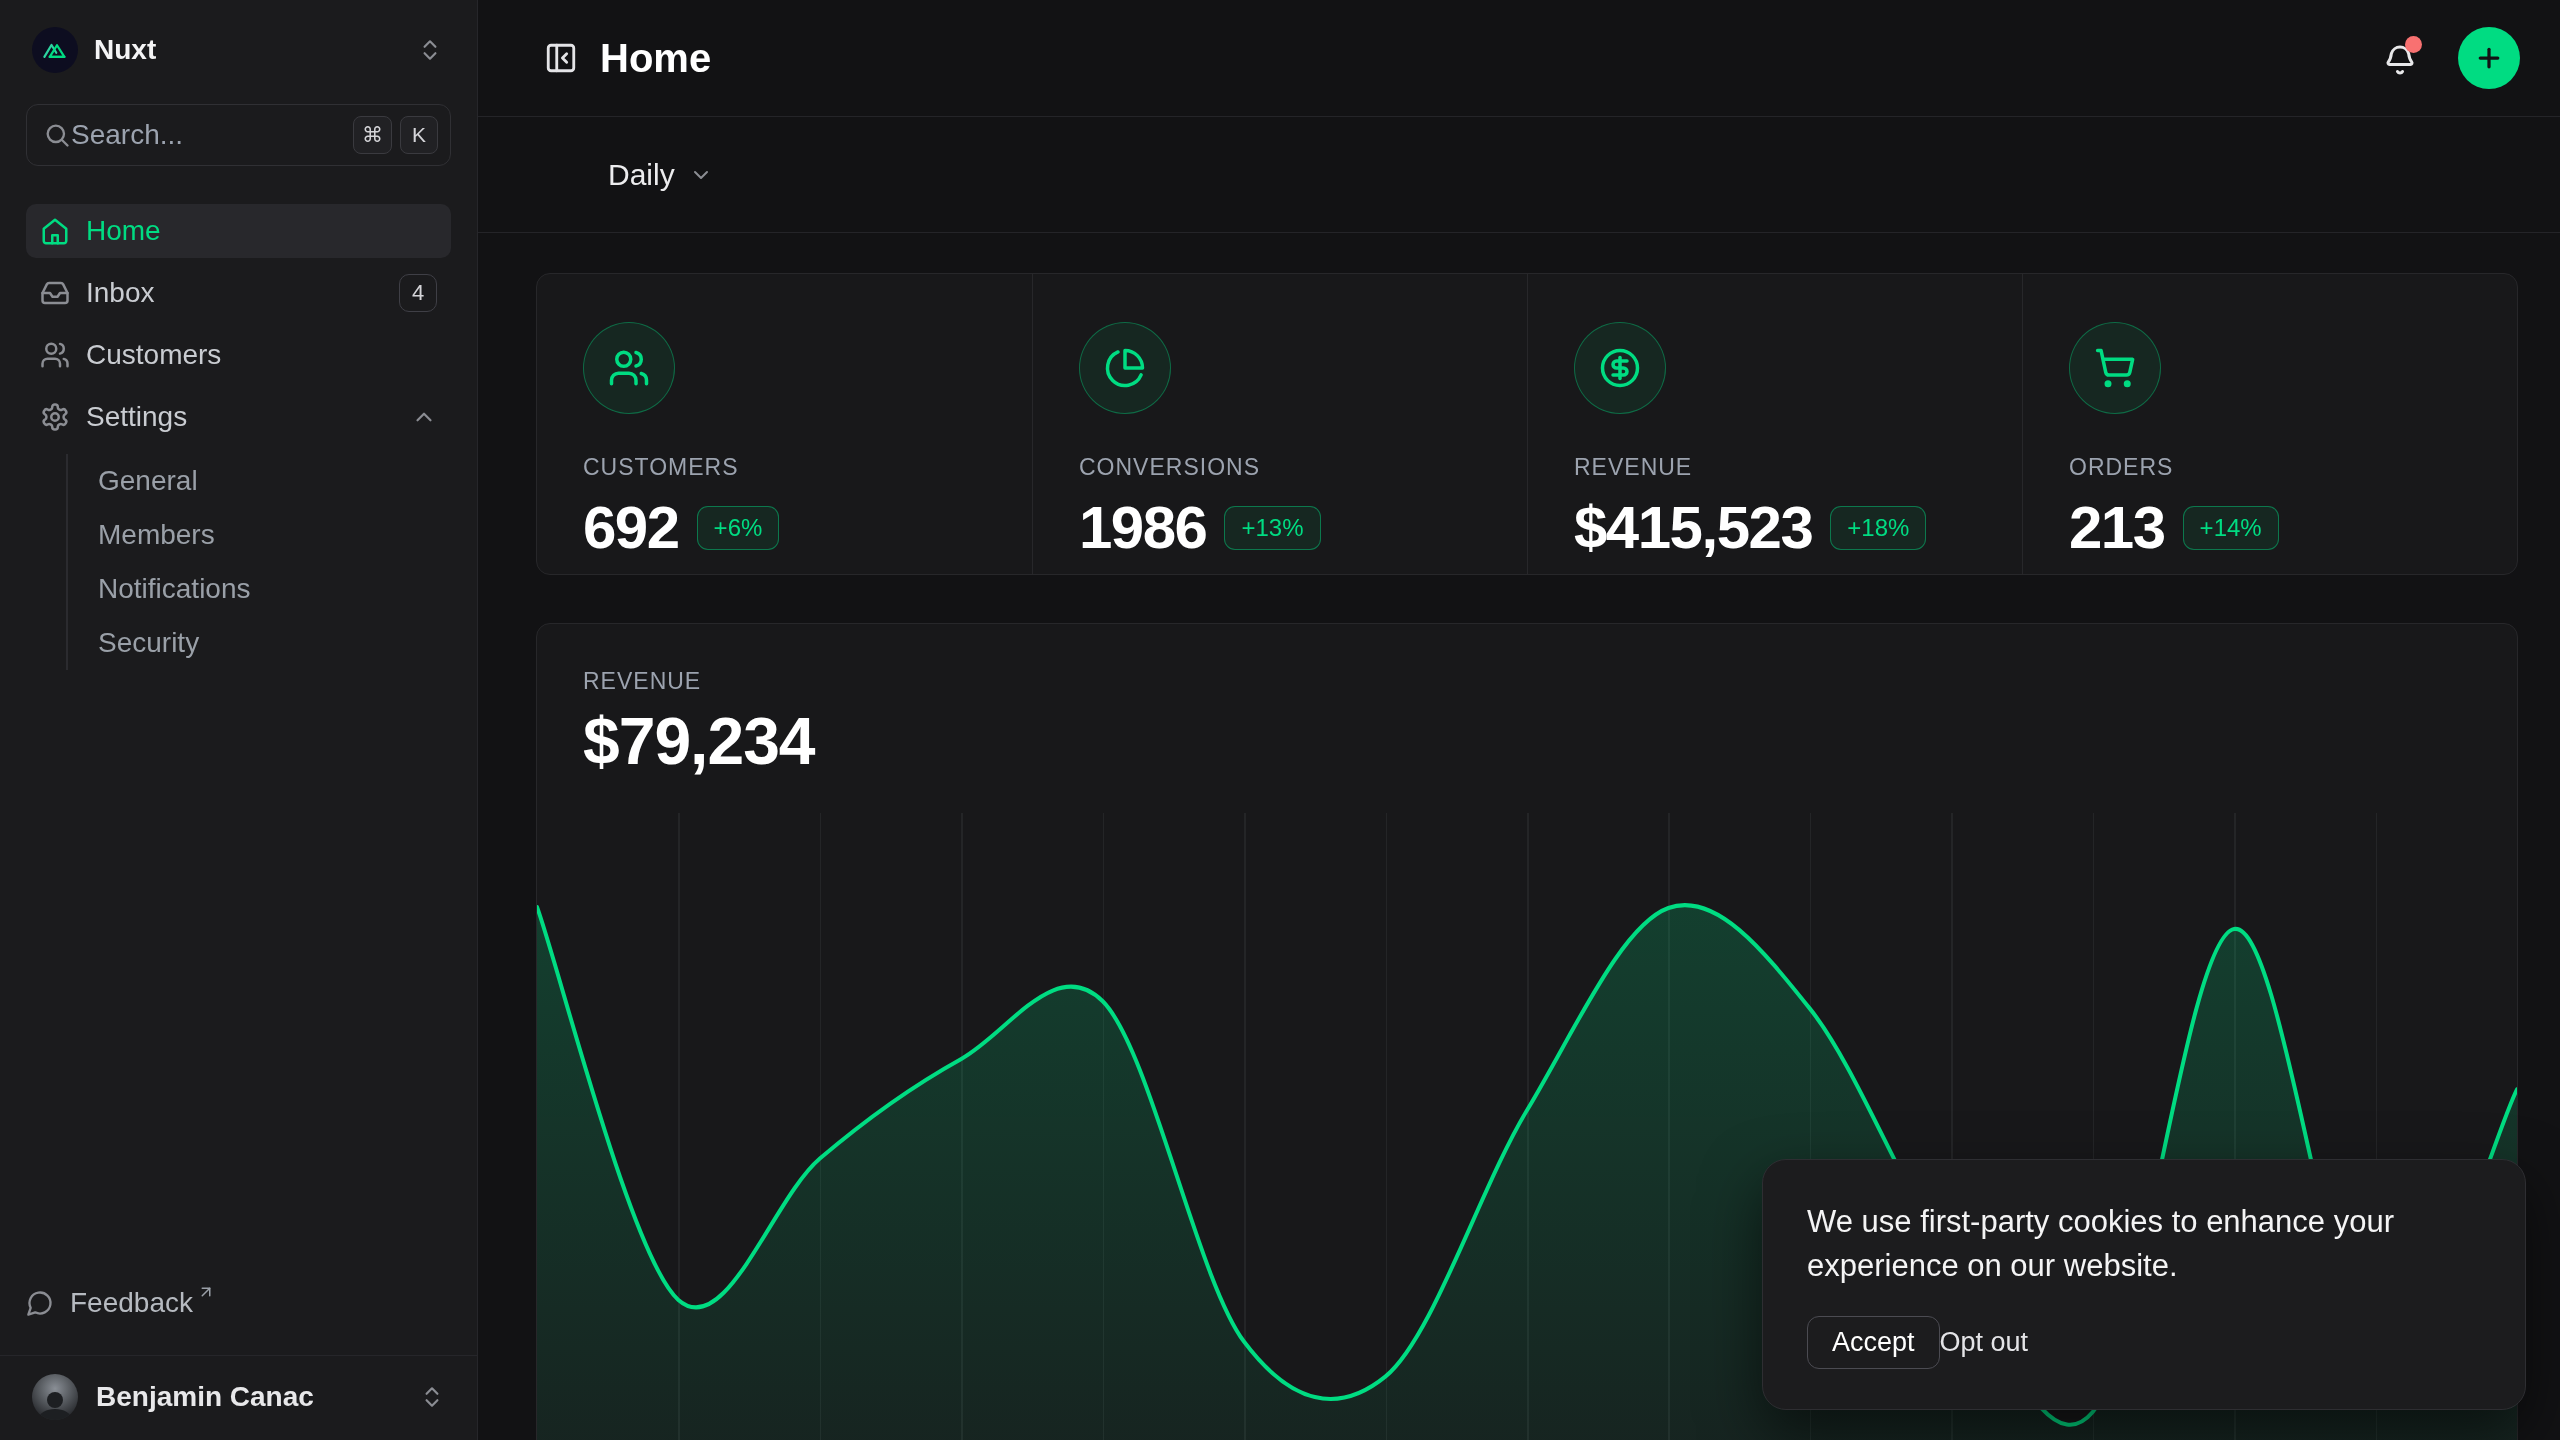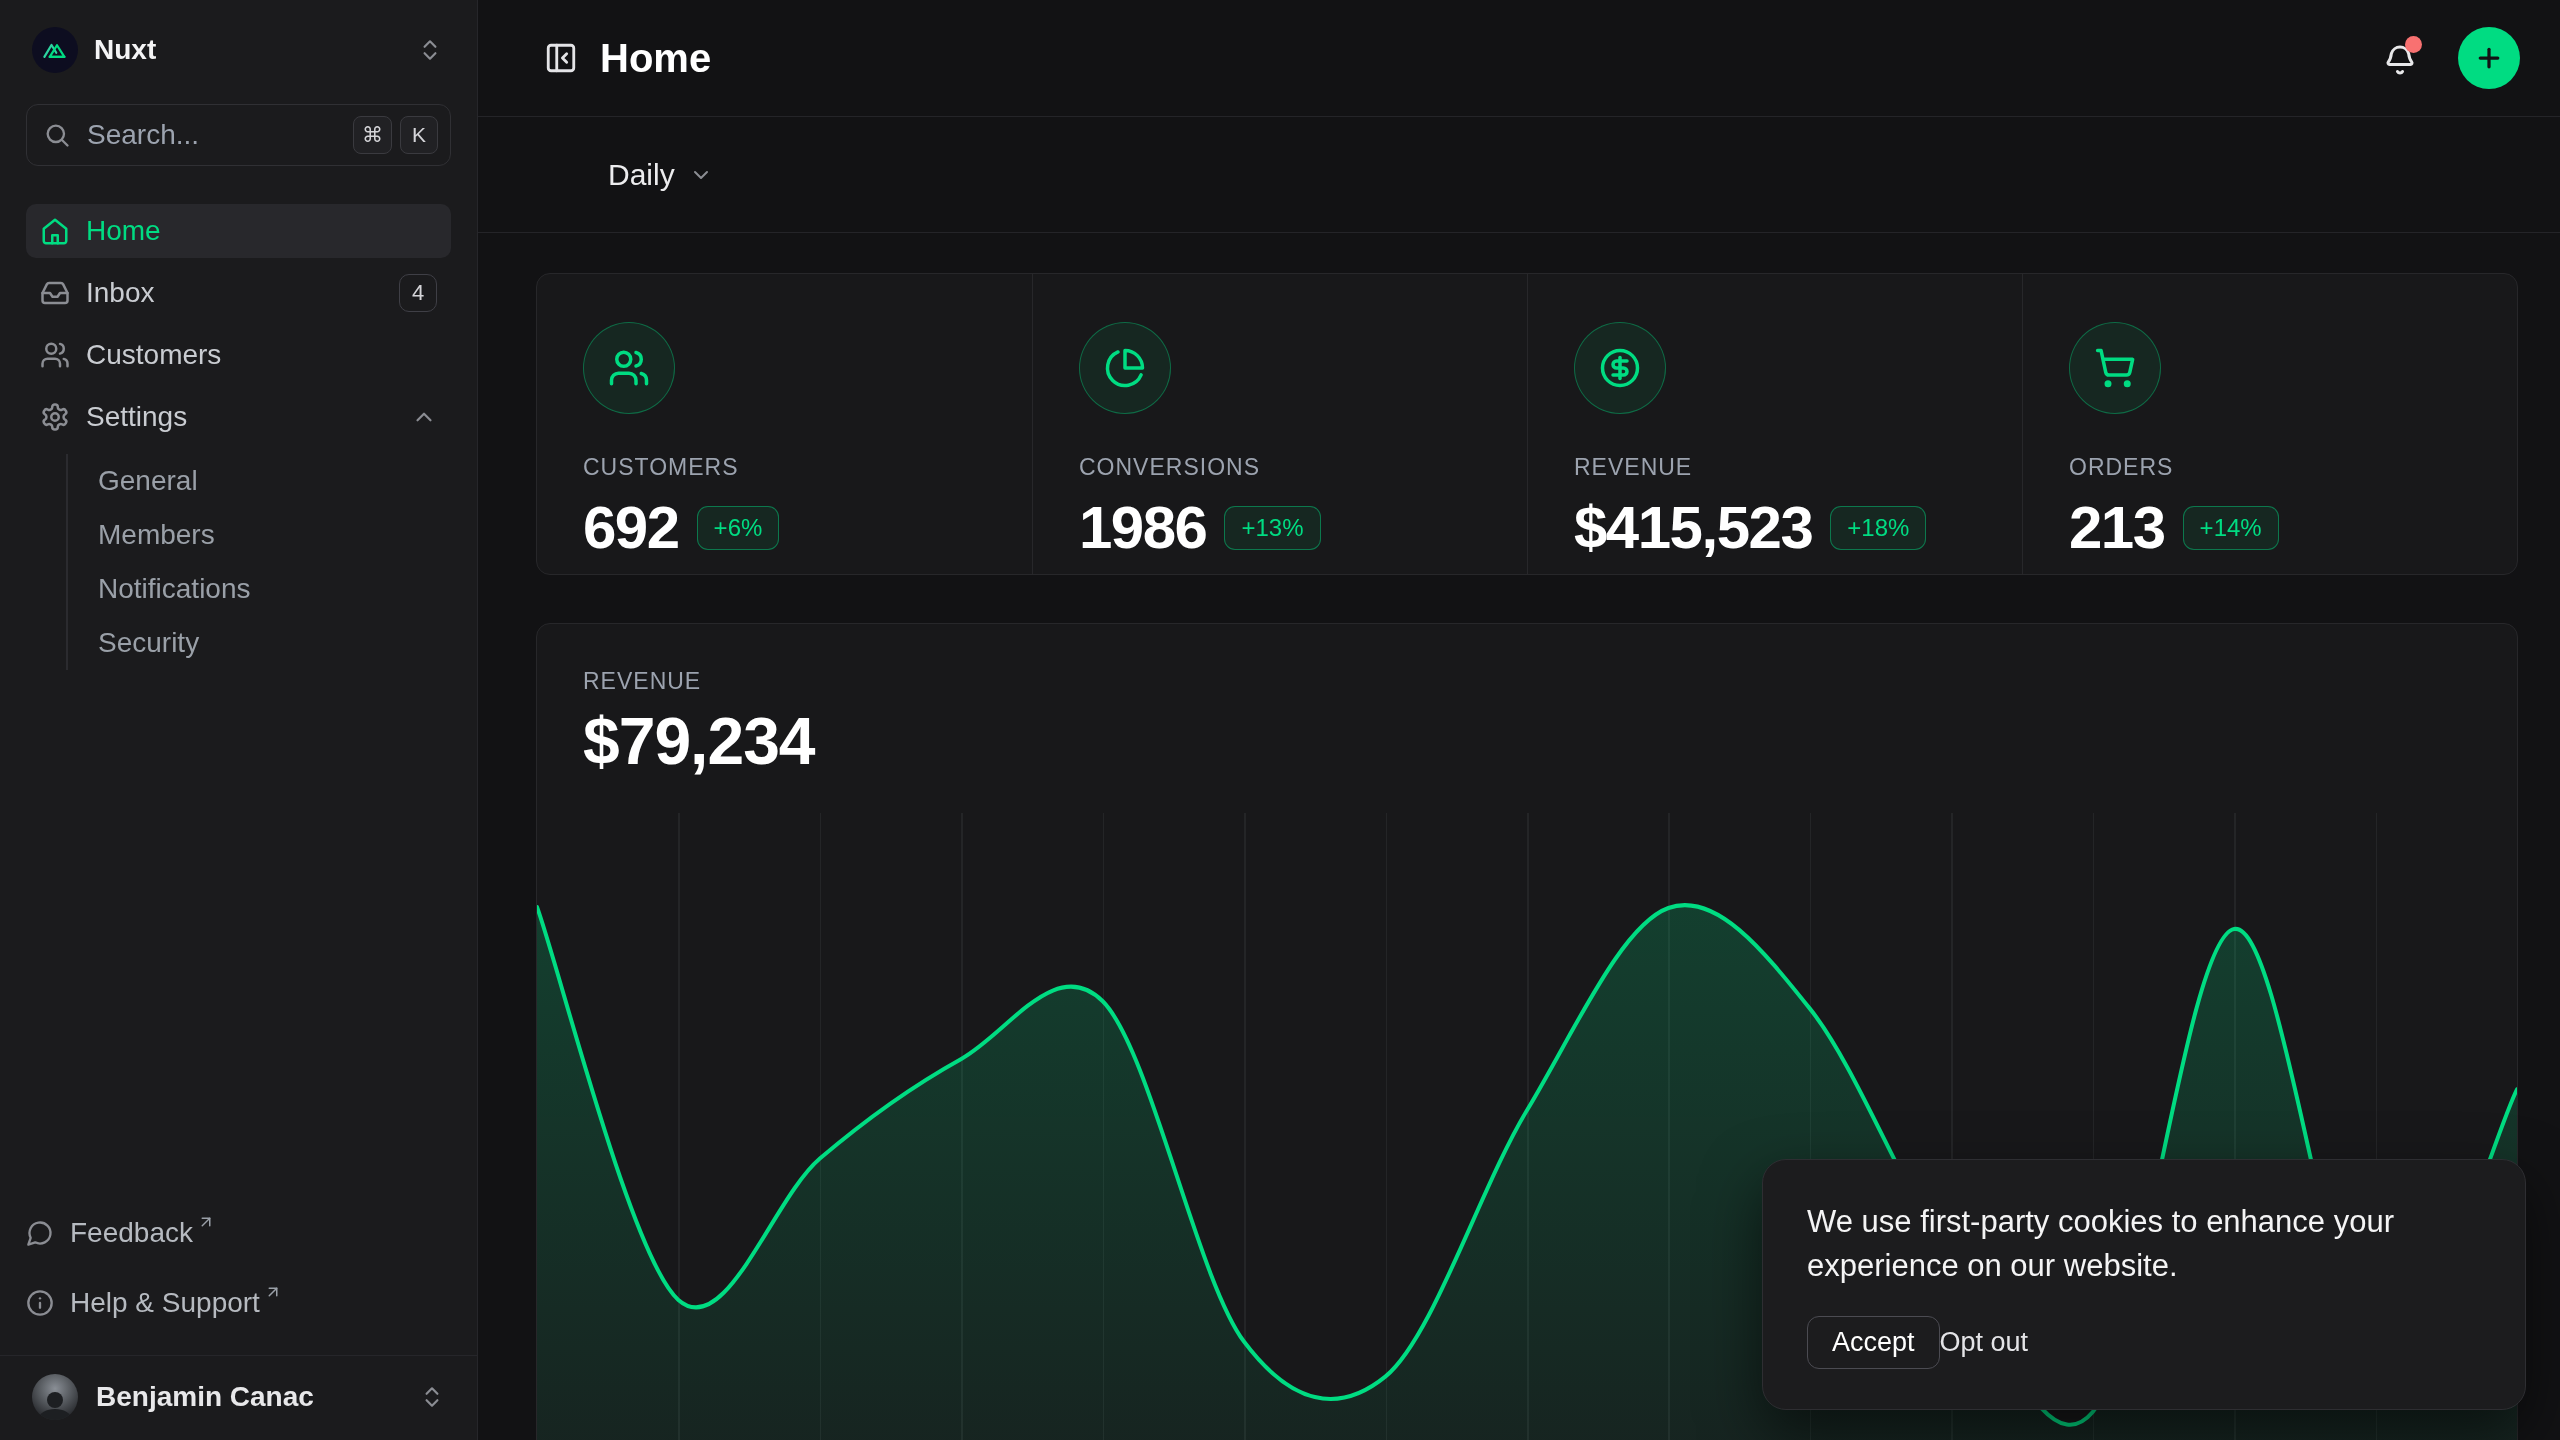--- a/index.html
+++ b/index.html
@@ -11,21 +11,21 @@
   .sidebar { width:478px; min-width:478px; background:#1b1b1d; border-right:1px solid #26262a;
     display:flex; flex-direction:column; padding:24px 26px 0 26px; }
   .logo-row { display:flex; align-items:center; height:52px; padding:0 8px 0 6px; border-radius:10px; cursor:pointer; }
   .logo-badge { width:46px; height:46px; border-radius:50%; background:#0d0d20; display:flex; align-items:center; justify-content:center; }
   .logo-name { margin-left:16px; font-size:28px; font-weight:600; color:#f4f4f5; }
   .spacer { flex:1; }
   .muted-icon { color:#8b8d93; display:flex; }
 
   .searchbox { margin-top:28px; height:62px; border:1px solid #303034; border-radius:12px;
     display:flex; align-items:center; padding:0 12px 0 16px; color:#9ca3af; cursor:text; background:#1b1b1d; }
-  .searchbox .ph { margin-left:16px; font-size:28px; }
+  .searchbox .ph { font-size:28px; }
   .kbds { margin-left:auto; display:flex; gap:8px; }
   .kbd { min-width:38px; height:38px; border:1px solid #3a3a3f; background:#212124; border-radius:8px;
     display:flex; align-items:center; justify-content:center; font-size:21px; color:#d4d4d8; padding:0 8px; }
 
   nav { margin-top:38px; display:flex; flex-direction:column; gap:8px; }
   .nav-item { height:54px; border-radius:10px; display:flex; align-items:center; padding:0 14px;
     color:#c9ccd1; font-size:28px; cursor:pointer; }
   .nav-item .icn { display:flex; color:#8b8d93; }
   .nav-item span.lbl { margin-left:16px; }
   .nav-item.active { background:#28282c; color:#00dc82; }
@@ -210,36 +210,20 @@
     <span class="spacer"></span>
 
     <div class="side-footer">
       <div class="foot-item">
         <span class="icn">
           <svg width="28" height="28" viewBox="0 0 24 24" fill="none" stroke="currentColor" stroke-width="2" stroke-linecap="round" stroke-linejoin="round">
               <path d="M7.9 20A9 9 0 1 0 4 16.1L2 22Z"></path>
             </svg>
         </span>
         <span class="lbl">Feedback</span>
-        <span class="ext">
-          <svg width="18" height="18" viewBox="0 0 24 24" fill="none" stroke="currentColor" stroke-width="2" stroke-linecap="round" stroke-linejoin="round">
-              <path d="M7 7h10v10"></path>
-              <path d="M7 17 17 7"></path>
-            </svg>
-        </span>
-      </div>
-      <div class="foot-item">
-        <span class="icn">
-          <svg width="28" height="28" viewBox="0 0 24 24" fill="none" stroke="currentColor" stroke-width="2" stroke-linecap="round" stroke-linejoin="round">
-              <circle cx="12" cy="12" r="10"></circle>
-              <path d="M12 16v-4"></path>
-              <path d="M12 8h.01"></path>
-            </svg>
-        </span>
-        <span class="lbl">Help &amp; Support</span>
         <span class="ext">
           <svg width="18" height="18" viewBox="0 0 24 24" fill="none" stroke="currentColor" stroke-width="2" stroke-linecap="round" stroke-linejoin="round">
               <path d="M7 7h10v10"></path>
               <path d="M7 17 17 7"></path>
             </svg>
         </span>
       </div>
     </div>
 
     <div class="side-divider"></div>

